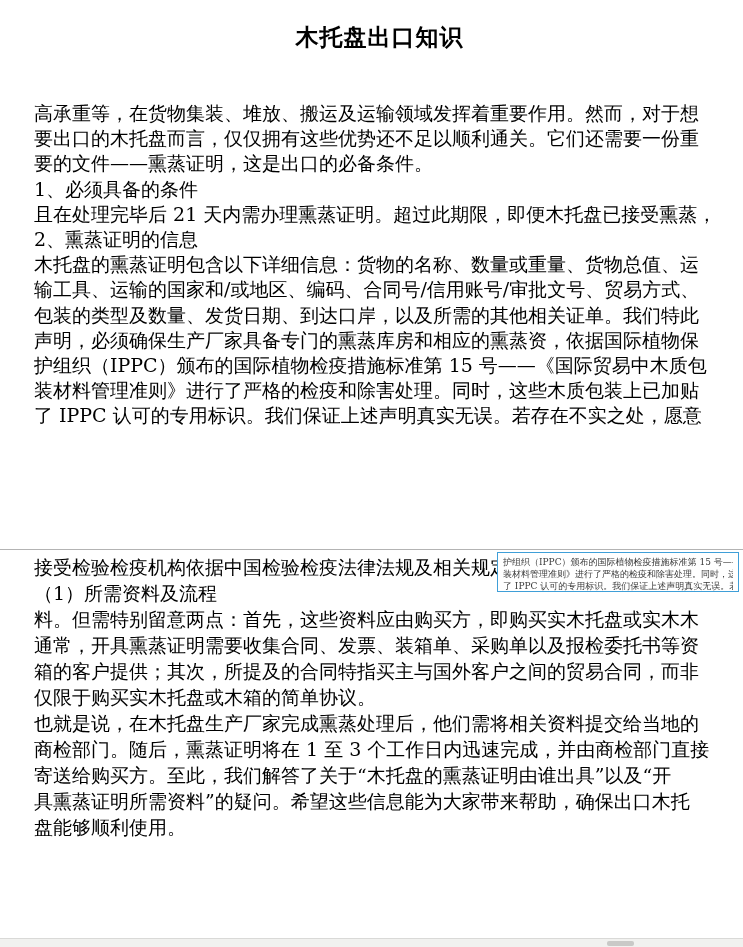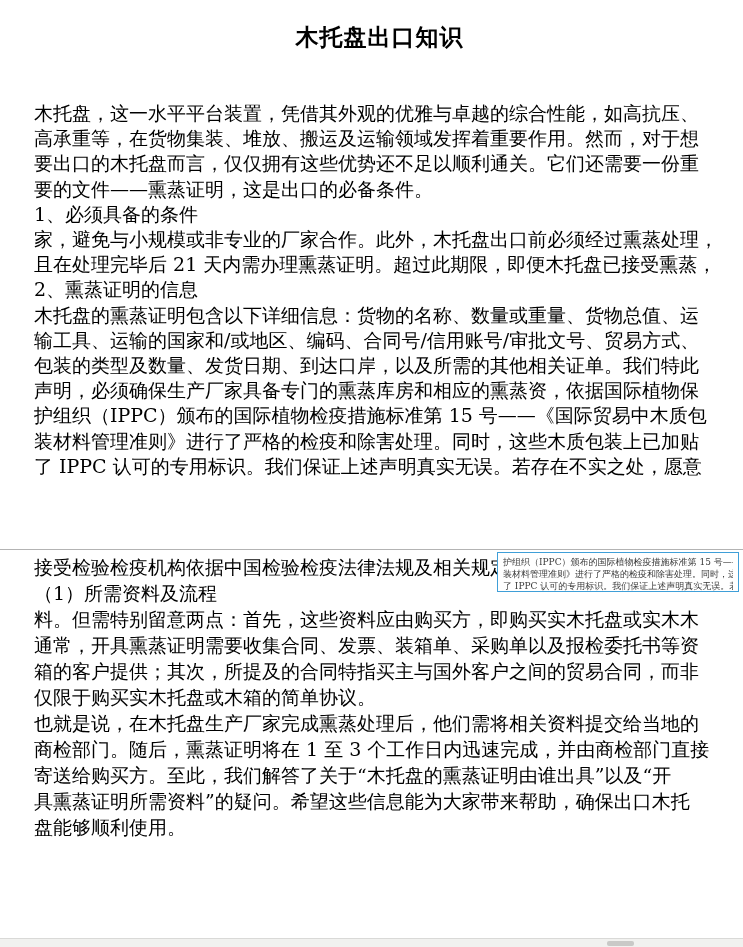--- a/index.html
+++ b/index.html
@@ -36,26 +36,24 @@
     position:absolute;left:607px;top:2px;width:27px;height:5px;
     background:#c9c9c7;border-radius:2px;
   }
 </style>
 </head>
 <body>
 
 <h1 class="title">木托盘出口知识</h1>
 
 <div class="block" id="blockA">
-    <div class="tl">木托盘，这一水平平台装置，凭借其外观的优雅与卓越的综合性能，如高抗压、</div>
     <div class="tl">高承重等，在货物集装、堆放、搬运及运输领域发挥着重要作用。然而，对于想</div>
     <div class="tl">要出口的木托盘而言，仅仅拥有这些优势还不足以顺利通关。它们还需要一份重</div>
     <div class="tl">要的文件——熏蒸证明，这是出口的必备条件。</div>
     <div class="tl">1、必须具备的条件</div>
-    <div class="tl">家，避免与小规模或非专业的厂家合作。此外，木托盘出口前必须经过熏蒸处理，</div>
     <div class="tl">且在处理完毕后 21 天内需办理熏蒸证明。超过此期限，即便木托盘已接受熏蒸，</div>
     <div class="tl">2、熏蒸证明的信息</div>
     <div class="tl">木托盘的熏蒸证明包含以下详细信息：货物的名称、数量或重量、货物总值、运</div>
     <div class="tl">输工具、运输的国家和/或地区、编码、合同号/信用账号/审批文号、贸易方式、</div>
     <div class="tl">包装的类型及数量、发货日期、到达口岸，以及所需的其他相关证单。我们特此</div>
     <div class="tl">声明，必须确保生产厂家具备专门的熏蒸库房和相应的熏蒸资，依据国际植物保</div>
     <div class="tl">护组织（IPPC）颁布的国际植物检疫措施标准第 15 号——《国际贸易中木质包</div>
     <div class="tl">装材料管理准则》进行了严格的检疫和除害处理。同时，这些木质包装上已加贴</div>
     <div class="tl">了 IPPC 认可的专用标识。我们保证上述声明真实无误。若存在不实之处，愿意</div>
   </div>

